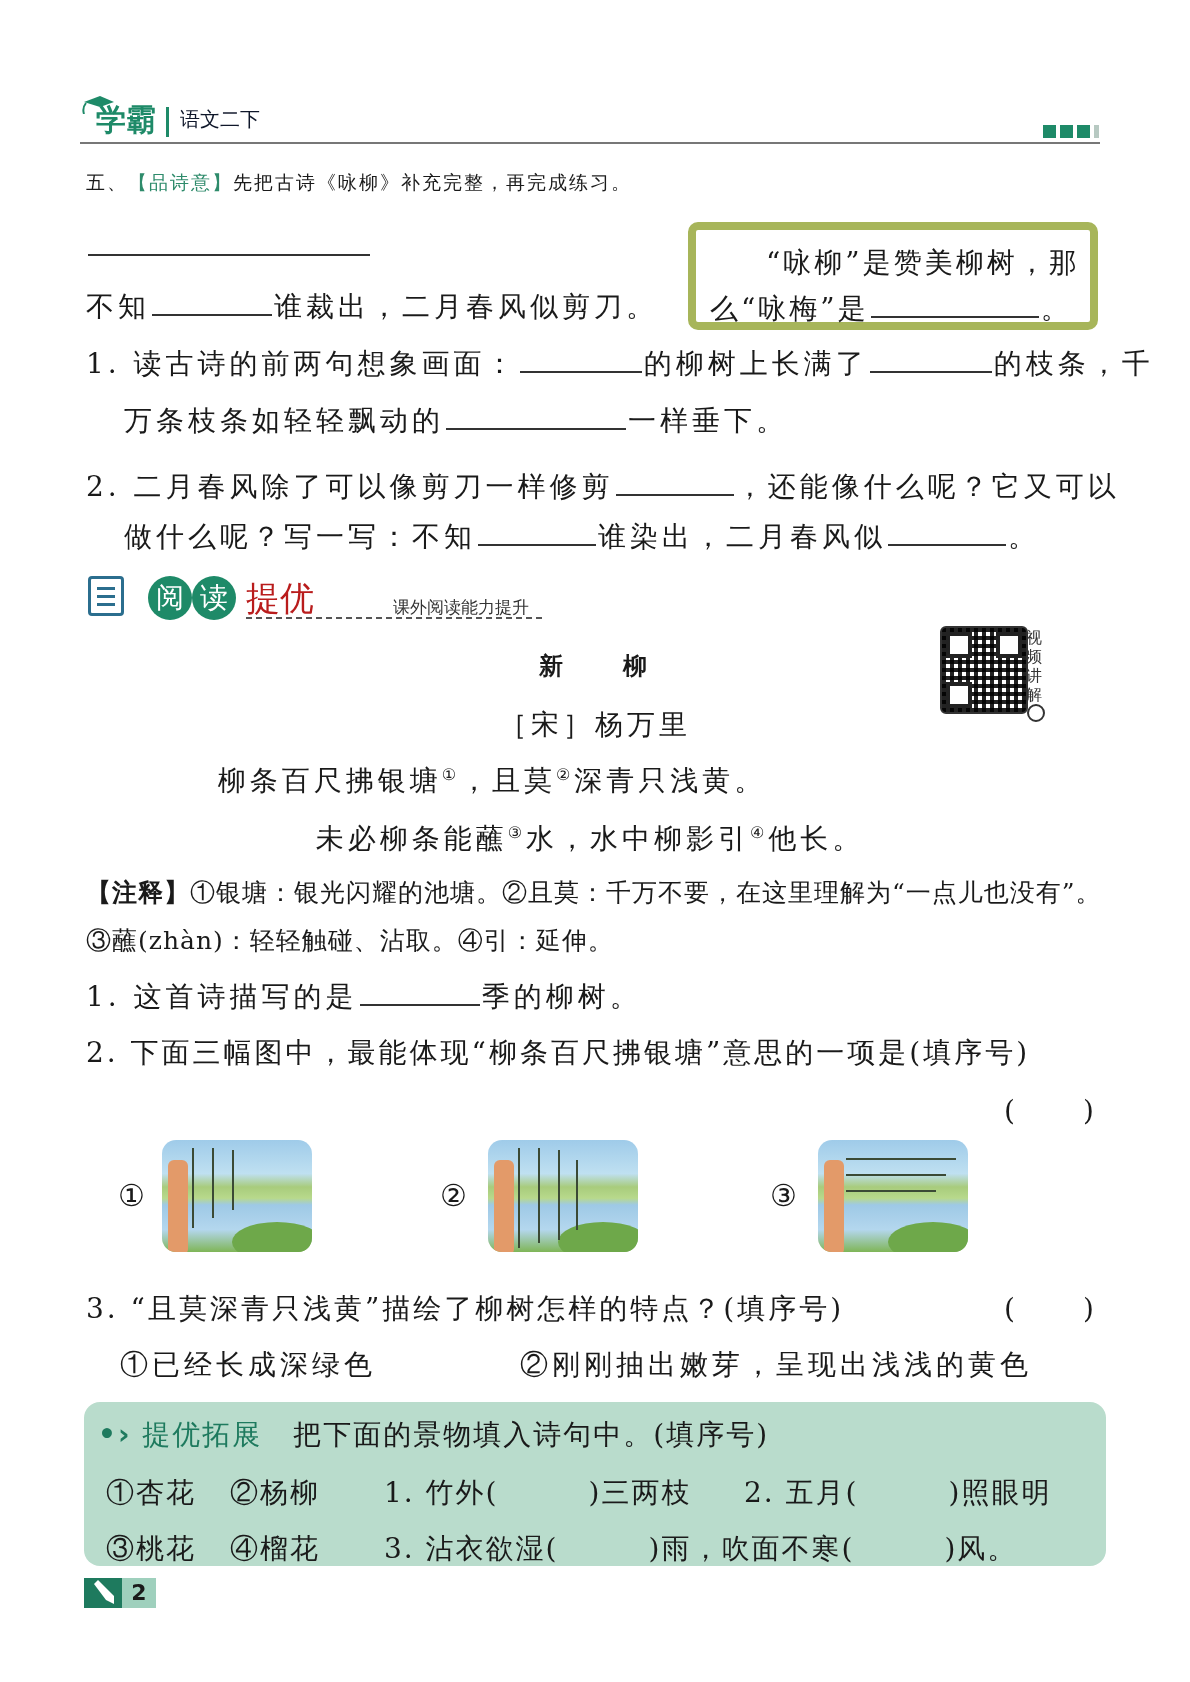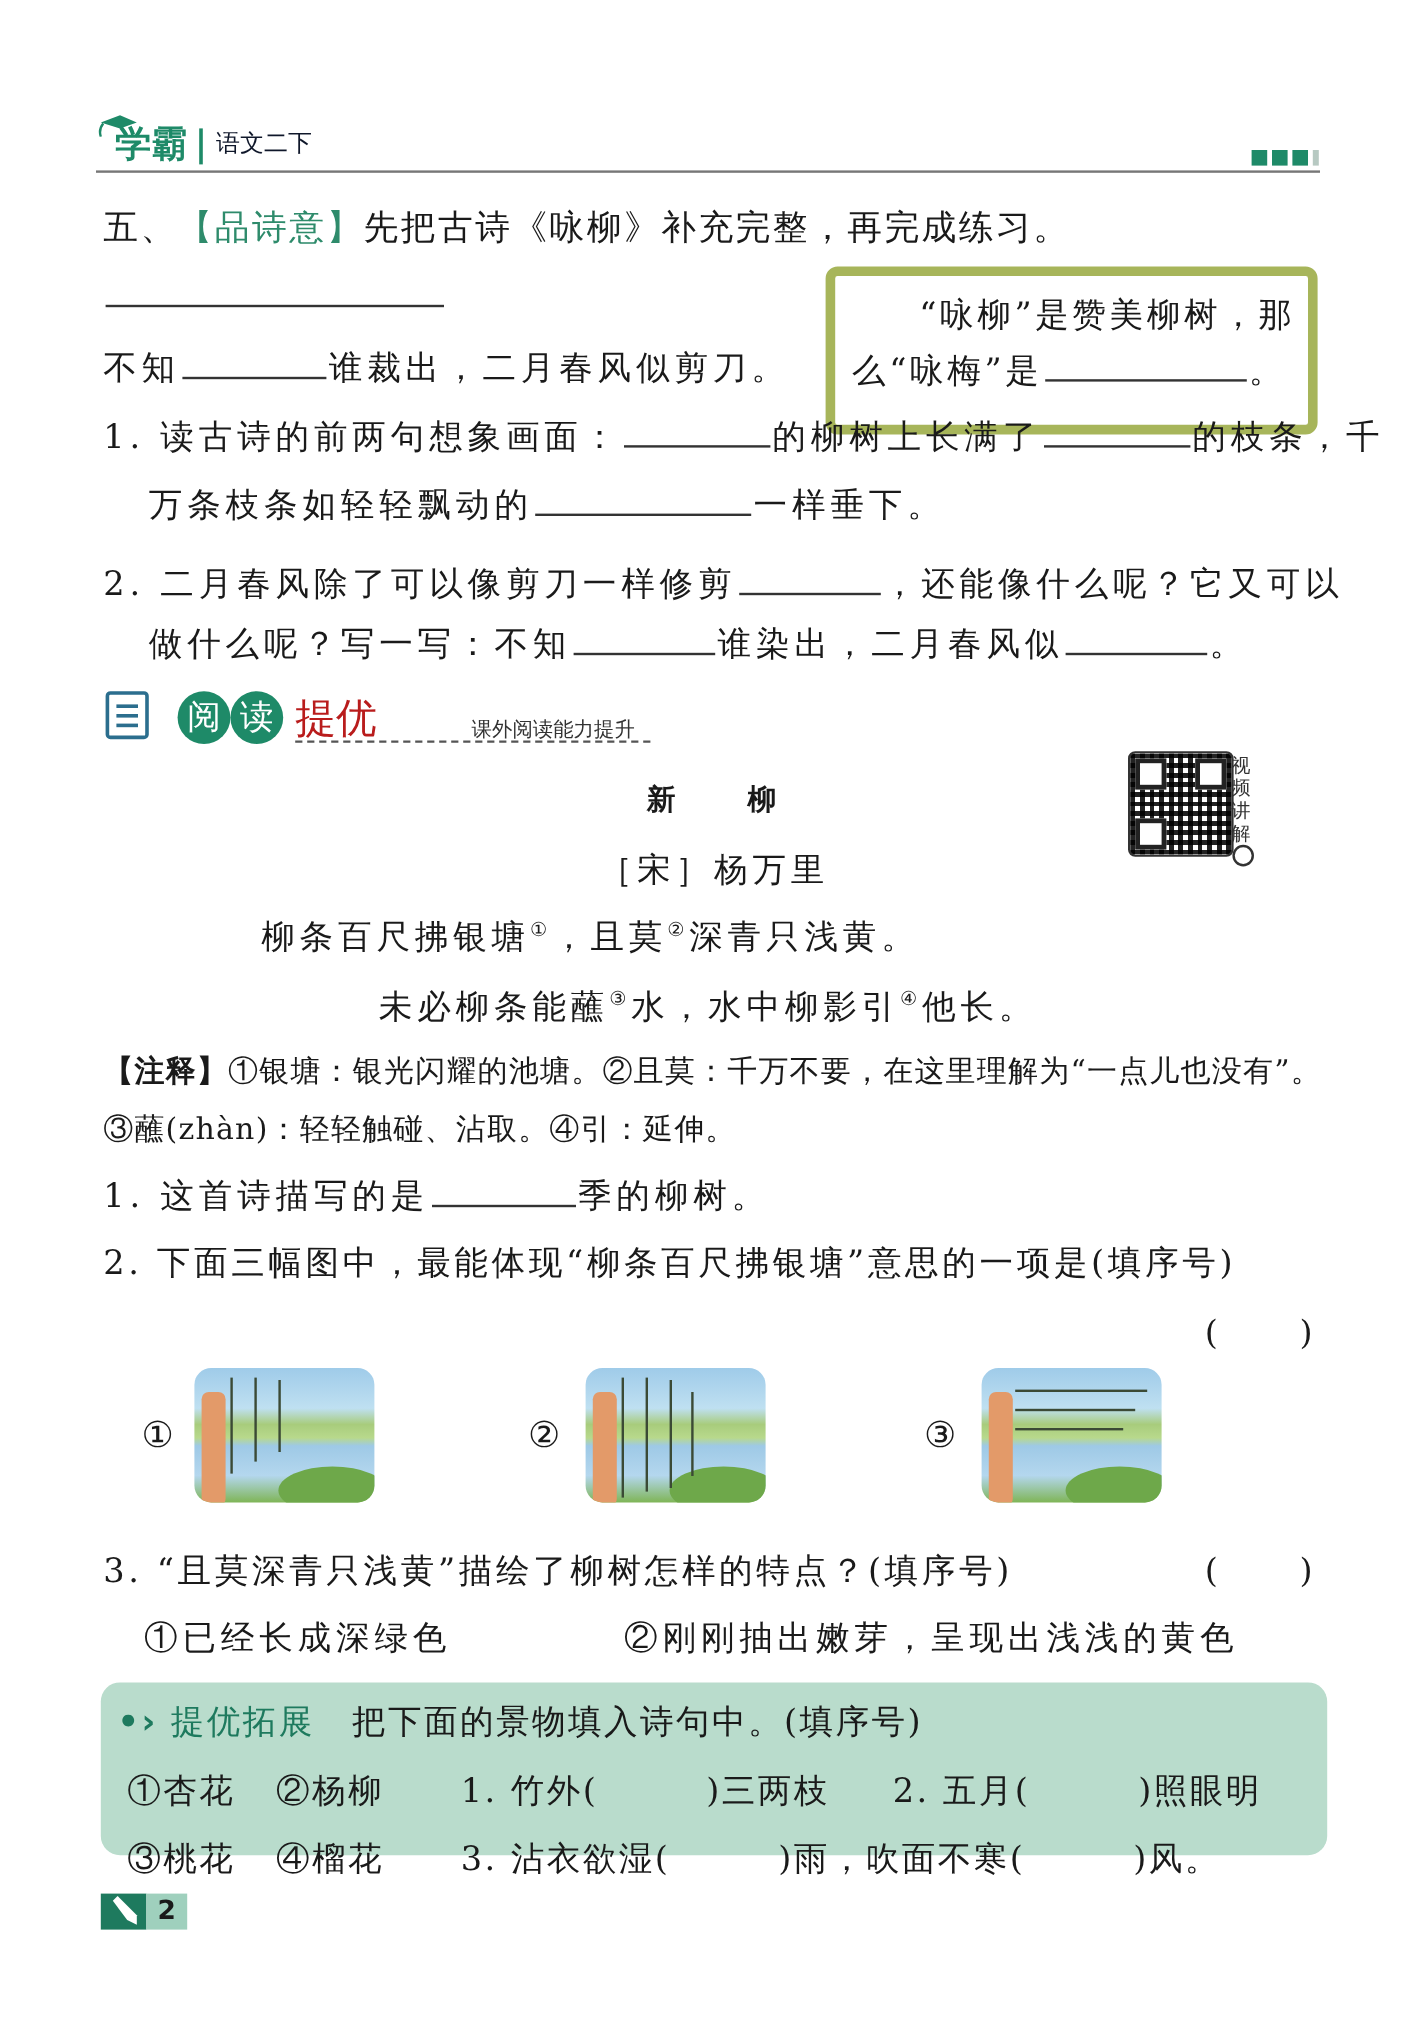--- a/index.html
+++ b/index.html
@@ -15,21 +15,21 @@
   .hdr-logo { left:80px; top:100px; font-size:30px; font-weight:bold; color:#1e8a68; font-family:"DejaVu Sans","Liberation Sans",sans-serif; }
   .hdr-cap { left:80px; top:94px; width:36px; height:20px; }
   .hdr-sep { left:166px; top:107px; width:3px; height:30px; background:#1e8a68; }
   .hdr-sub { left:180px; top:106px; font-size:20px; color:#0f172a; font-family:"DejaVu Sans","Liberation Sans",sans-serif; }
   .hdr-rule { left:80px; top:142px; width:1020px; height:2px; background:#777; }
   .hdr-squares { left:1043px; top:123px; }
   .hdr-squares span { display:inline-block; width:13px; height:13px; background:#1e8a68; margin-right:4px; }
   .hdr-squares span.last { width:5px; background:#b7c9c2; }
 
   
-  .poembox { left:688px; top:222px; width:410px; height:140px; border:8px solid #a7b55a; border-radius:10px; box-sizing:border-box; background:#fff; }
+  .poembox { left:688px; top:222px; width:410px; height:108px; border:8px solid #a7b55a; border-radius:10px; box-sizing:border-box; background:#fff; }
   .poembox .t { position:absolute; left:14px; top:10px; font-size:28px; letter-spacing:3px; line-height:46px; width:380px; }
 
   
   .read-icon { left:88px; top:576px; width:36px; height:40px; border:3px solid #2b6e8e; border-radius:4px; box-sizing:border-box; }
   .read-icon i { position:absolute; left:6px; height:3px; width:18px; background:#2b6e8e; }
   .circ { width:44px; height:44px; border-radius:50%; background:#1e8a68; color:#fff; font-size:28px; text-align:center; line-height:44px; font-family:"DejaVu Sans","Liberation Sans",sans-serif; }
   .read-title { left:246px; top:576px; font-size:34px; color:#b91c1c; font-family:"DejaVu Sans","Liberation Sans",sans-serif; }
   .read-sub { left:393px; top:596px; font-size:17px; color:#333; font-family:"DejaVu Sans","Liberation Sans",sans-serif; }
   .read-dash { left:246px; top:617px; width:296px; border-top:2px dashed #555; }
 
@@ -47,21 +47,21 @@
   sup { font-size:16px; }
 
   
   .pic { width:150px; height:112px; border-radius:14px; overflow:hidden; position:absolute;
          background:linear-gradient(180deg,#9fcbe9 0%,#bfe0f1 30%,#a8cc7c 42%,#b8d98c 52%,#9ec9e6 58%,#b4d7ee 80%,#7fb557 100%); }
   .pic .trunk { position:absolute; left:6px; top:20px; width:20px; height:95px; background:#e39a69; border-radius:6px; }
   .pic .bush { position:absolute; right:-10px; bottom:-10px; width:90px; height:40px; border-radius:50%; background:#6ea84a; }
   .pic .branch { position:absolute; width:2px; background:#3b4a35; }
 
   
-  .ext { left:84px; top:1402px; width:1022px; height:144px; background:#b9dccc; border-radius:16px; }
+  .ext { left:84px; top:1402px; width:1022px; height:164px; background:#b9dccc; border-radius:16px; }
   .ext .row { position:absolute; font-size:28px; white-space:nowrap; letter-spacing:2px; }
 
   
   .foot-pen { left:84px; top:1578px; width:38px; height:30px; background:#1e7a5e; }
   .foot-num { left:122px; top:1578px; width:34px; height:30px; background:#9fd0bd; font-size:22px; font-weight:bold; text-align:center; line-height:30px; font-family:"DejaVu Sans","Liberation Sans",sans-serif; }
 </style>
 </head>
 <body>
 
 <div class="abs hdr-cap">
@@ -69,21 +69,21 @@
       <polygon points="4,8 20,2 34,8 20,13" fill="#1e8a68"></polygon>
       <path d="M6 9 Q2 14 4 20" stroke="#1e8a68" stroke-width="2" fill="none"></path>
     </svg>
 </div>
 <div class="abs hdr-logo" style="left:96px;">学霸</div>
 <div class="abs hdr-sep"></div>
 <div class="abs hdr-sub">语文二下</div>
 <div class="abs hdr-rule"></div>
 <div class="abs hdr-squares"><span></span><span></span><span></span><span class="last"></span></div>
 
-<div class="abs line sans" style="left:86px;top:170px;font-size:29px;letter-spacing:2px;">
+<div class="abs line sans" style="left:86px;top:170px;font-size:19px;letter-spacing:2px;">
   <span>五、</span><span class="green">【品诗意】</span><span>先把古诗《咏柳》补充完整，再完成练习。</span>
 </div>
 
 <div class="abs line" style="left:86px;top:228px;">
   <span class="blank" style="width:282px;"></span>
 </div>
 <div class="abs line" style="left:86px;top:288px;">
   <span>不知</span><span class="blank" style="width:120px;"></span><span>谁裁出，二月春风似剪刀。</span>
 </div>
 

